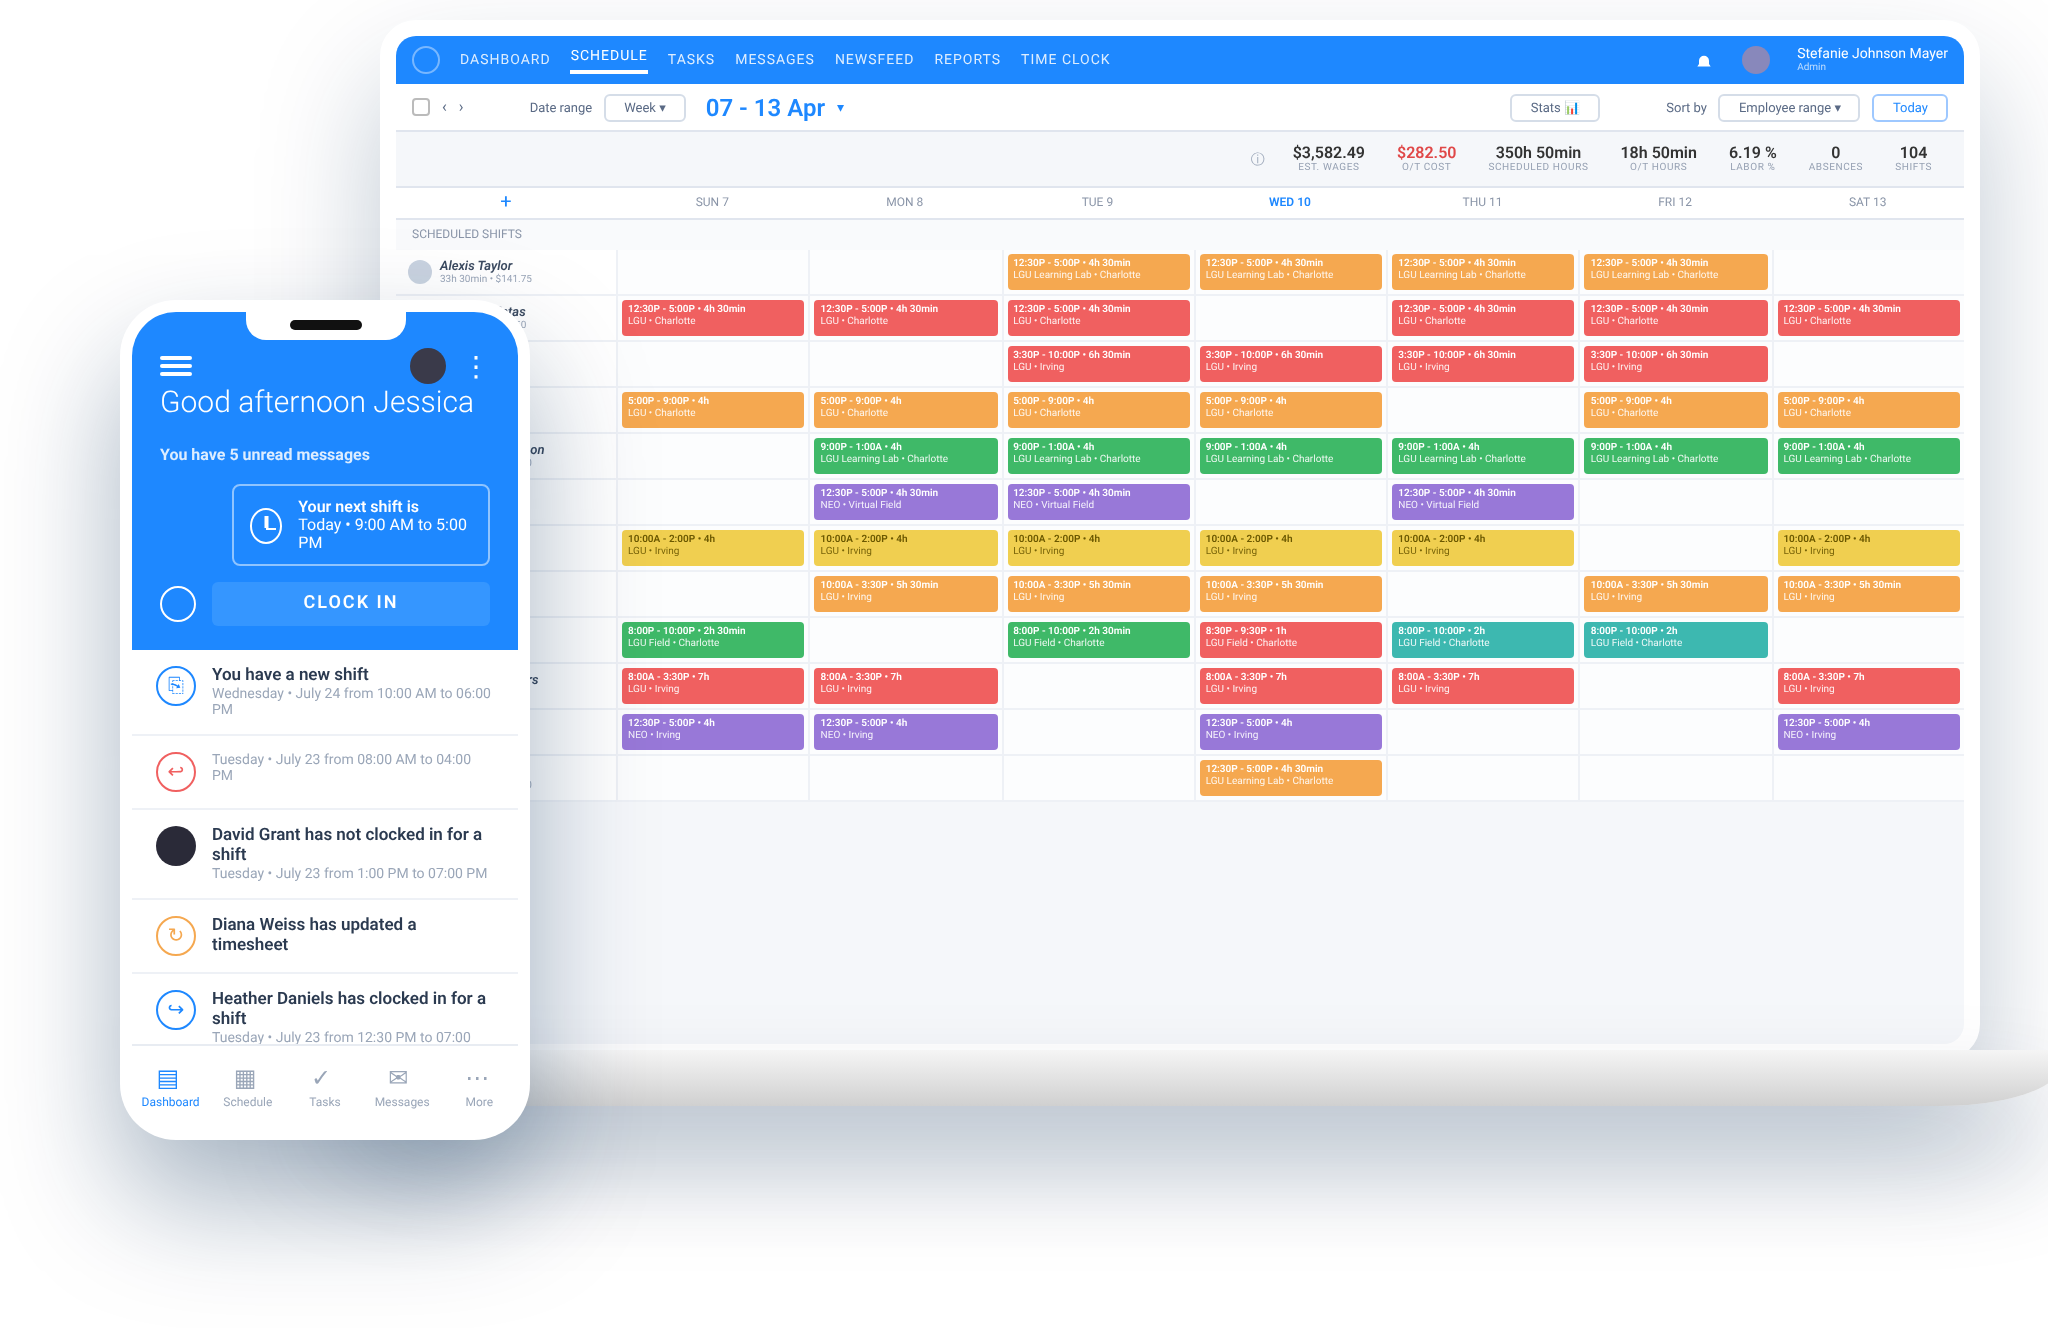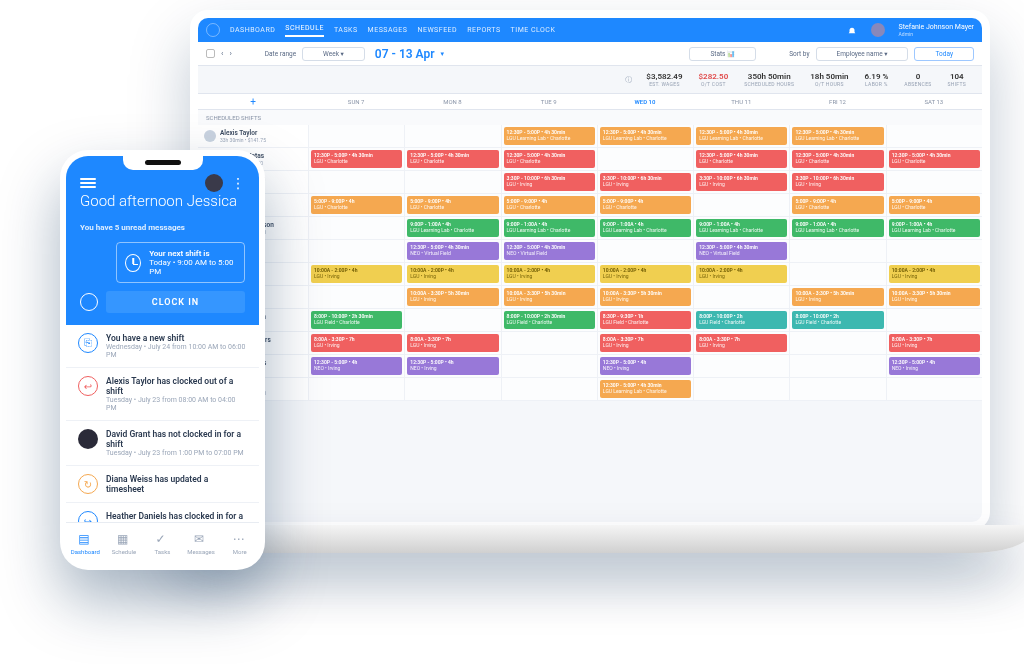--- a/index.html
+++ b/index.html
@@ -37,21 +37,21 @@
   .nav-user { font-size:7px; line-height:1.1; }
   .nav-user small{ display:block; opacity:.7; font-size:5px;}
 
   
   .toolbar { background:#fff; border-bottom:1px solid #e0e5ee; height:24px; display:flex; align-items:center; padding:0 8px; gap:6px; color:#5a6a85;}
   .toolbar .chk { width:9px;height:9px;border:1px solid #bbb;border-radius:2px;}
   .toolbar .arrows { font-size:8px; }
   .toolbar .lbl { font-size:6.5px;padding-left:27px; }
   .toolbar .range-val { color:#1e88ff; font-weight:600; font-size:12px; margin-left:4px;}
   .toolbar .spacer { flex:1; }
-  .btn-lite { border:1px solid #d5dde8; border-radius:3px; padding:2px 20px; font-size:6.5px; background:#fff; color:#5a6a85;}
+  .btn-lite { border:1px solid #d5dde8; border-radius:3px; padding:2px 9px; font-size:6.5px; background:#fff; color:#5a6a85;}
   .btn-lite.today{ color:#1e88ff; border-color:#9ec8ff;}
 
   
   .statsrow { background:#f5f7fa; height:28px; display:flex; align-items:center; padding-right:8px; border-bottom:1px solid #e0e5ee;}
   .statsrow .info{ margin-left:auto; margin-right:6px; color:#9aa6b8;}
   .stat { text-align:center; padding:0 8px; }
   .stat .v { font-size:8px; font-weight:600;}
   .stat .l { font-size:5px; color:#96a1b3; letter-spacing:.3px;}
   .stat.red .v{ color:#e04848;}
 
@@ -60,21 +60,21 @@
   .dayhdr .cell{ font-size:6px; color:#8a95a8; text-align:center; padding:4px 0;}
   .dayhdr .cell.active{ color:#1e88ff; font-weight:600;}
   .dayhdr .plus{ color:#1e88ff; font-size:10px; text-align:center; padding:2px 0;}
 
   
   .gridwrap { flex:1; overflow:hidden; }
   .sect-title{ font-size:6px; color:#8a95a8; padding:4px 8px; background:#f9fafc;}
   .row { display:grid; grid-template-columns:110px repeat(7,1fr); border-bottom:1px solid #eef1f6; }
   .emp { display:flex; align-items:center; gap:4px; padding:3px 6px; background:#fff;}
   .emp .av{ width:12px;height:12px;border-radius:50%; background:#c9d3e0;}
-  .emp .nm{ font-size:6.5px; font-weight:600; color:#3b4a60;}
+  .emp .nm{ font-size:6.5px; font-weight:600; color:#3b4a60;font-style:italic;}
   .emp .sub{ font-size:5px; color:#9aa6b8;}
   .slot { padding:2px; min-height:22px; background:#fcfdfe; border-left:1px solid #eef1f6;}
   .shift { border-radius:2px; padding:2px 3px; font-size:5px; line-height:1.2; color:#fff; height:100%; overflow:hidden;}
   .shift .t1{ font-weight:600;}
   .shift .t2{ opacity:.9;}
   .c-orange{ background:#f5a850;}
   .c-red{ background:#f06060;}
   .c-green{ background:#3fb968;}
   .c-purple{ background:#9878d8;}
   .c-yellow{ background:#f0cf50; color:#6b5800;}
@@ -161,21 +161,21 @@
     <div class="chk"></div>
     <span class="arrows">‹</span>
     <span class="arrows">›</span>
     <span class="lbl">Date range</span>
     <span class="btn-lite"><span>Week</span> ▾</span>
     <span class="range-val">07 - 13 Apr</span>
     <span style="color:#1e88ff;">▾</span>
     <div class="spacer"></div>
     <span class="btn-lite"><span>Stats</span> 📊</span>
     <span class="lbl">Sort by</span>
-    <span class="btn-lite"><span>Employee name</span> ▾</span>
+    <span class="btn-lite"><span>Employee range</span> ▾</span>
     <span class="btn-lite today">Today</span>
   </div>
 
   <div class="statsrow">
     <span class="info">ⓘ</span>
     <div id="stats" style="display: contents;"></div>
   <div class="stat">
           <div class="v">$3,582.49</div>
           <div class="l">EST. WAGES</div>
         </div>
@@ -727,21 +727,20 @@
         <div class="feed-item">
           <div class="fic blue">⎘</div>
           <div class="ftxt">
             <div class="a">You have a new shift</div>
             <div class="b">Wednesday • July 24 from 10:00 AM to 06:00 PM</div>
           </div>
         </div>
         <div class="feed-item">
           <div class="fic red">↩</div>
           <div class="ftxt">
-            <div class="a">Alexis Taylor has clocked out of a shift</div>
             <div class="b">Tuesday • July 23 from 08:00 AM to 04:00 PM</div>
           </div>
         </div>
         <div class="feed-item">
           <div class="fic av"></div>
           <div class="ftxt">
             <div class="a">David Grant has not clocked in for a shift</div>
             <div class="b">Tuesday • July 23 from 1:00 PM to 07:00 PM</div>
           </div>
         </div>

